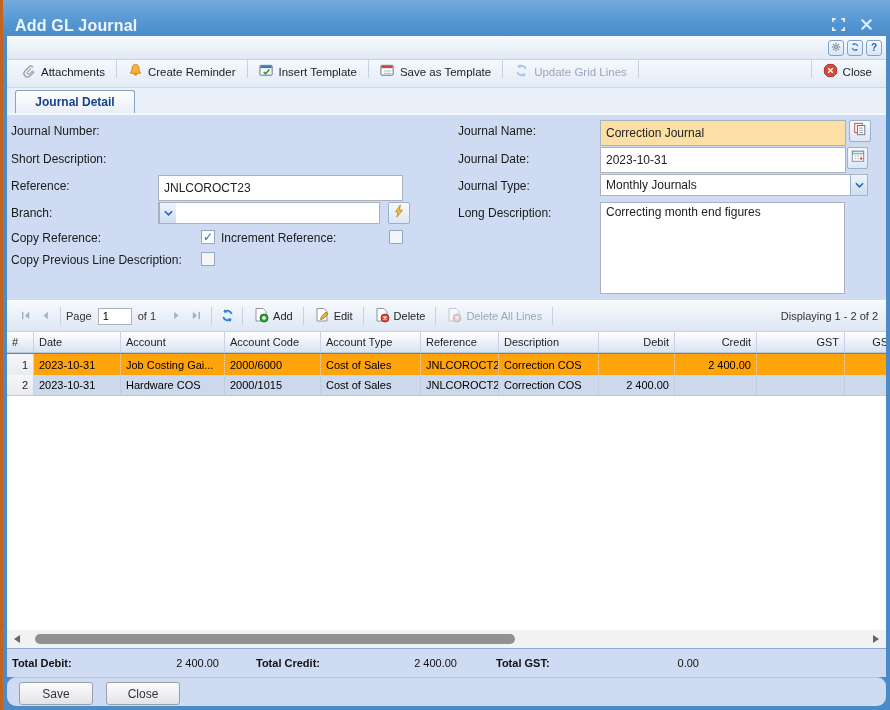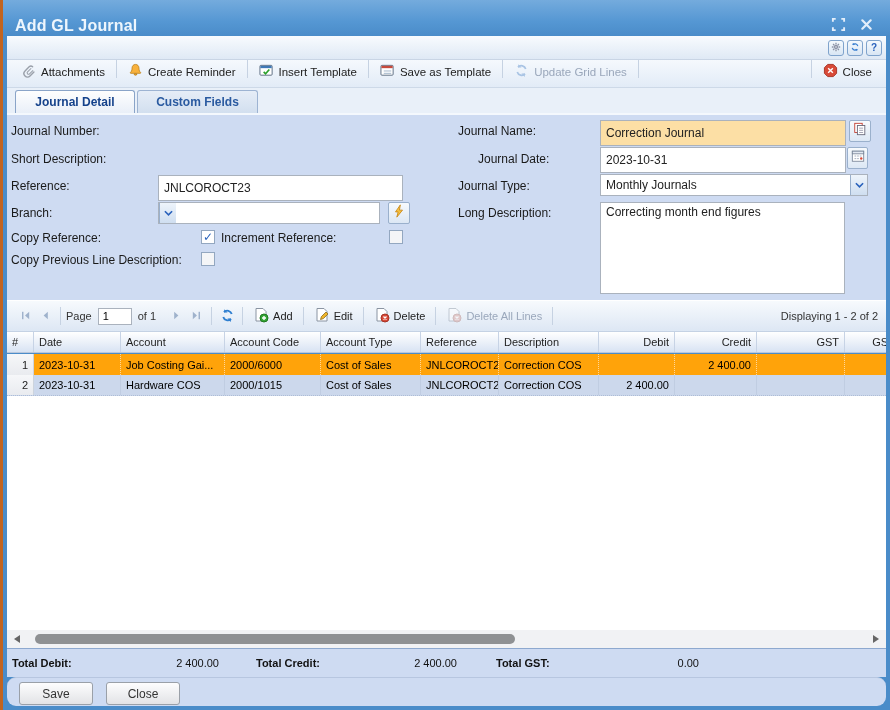--- a/index.html
+++ b/index.html
@@ -203,23 +203,20 @@
               <path d="M5.5 5.5l5 5M10.5 5.5l-5 5" stroke="#fff" stroke-width="1.5"></path>
             </svg></span>
         <span>Close</span>
       </button>
     </div>
 
     <div class="tabstrip">
       <div class="tab active">
         <span>Journal Detail</span>
       </div>
-      <div class="tab inactive">
-        <span>Custom Fields</span>
-      </div>
     </div>
 
     <div class="form-panel">
       <span class="flabel" style="left:4px; top:9px;">Journal Number:</span>
       <span class="flabel" style="left:4px; top:37px;">Short Description:</span>
       <span class="flabel" style="left:4px; top:64px;">Reference:</span>
       <span class="flabel" style="left:4px; top:91px;">Branch:</span>
       <span class="flabel" style="left:4px; top:116px;">Copy Reference:</span>
       <span class="flabel" style="left:4px; top:138px;">Copy Previous Line Description:</span>
 
@@ -237,21 +234,21 @@
               <path d="M9.5 1 4 9h3l-1.5 6L12 7H8.5z" fill="#f7c23c" stroke="#c8881a"></path>
             </svg></span>
       </span>
 
       <span class="checkbox checked" style="left:194px; top:115px;"></span>
       <span class="flabel" style="left:214px; top:116px;">Increment Reference:</span>
       <span class="checkbox" style="left:382px; top:115px;"></span>
       <span class="checkbox" style="left:194px; top:137px;"></span>
 
       <span class="flabel" style="left:451px; top:9px;">Journal Name:</span>
-      <span class="flabel" style="left:451px; top:37px;margin-left:20px;">Journal Date:</span>
+      <span class="flabel" style="left:451px; top:37px;">Journal Date:</span>
       <span class="flabel" style="left:451px; top:64px;">Journal Type:</span>
       <span class="flabel" style="left:451px; top:91px;">Long Description:</span>
 
       <input class="txt highlight" style="left: 593px; top: 5px; width: 246px;" value="Correction Journal">
       <span class="icon-btn" style="left:842px; top:5px;">
         <span><svg width="14" height="14" viewBox="0 0 16 16">
               <rect x="2" y="1.5" width="8.5" height="10.5" fill="#fff" stroke="#c0392b"></rect>
               <rect x="5" y="4" width="8.5" height="10.5" fill="#fff" stroke="#667"></rect>
               <path d="M7 7h4.5M7 9.5h4.5M7 12h4.5" stroke="#99a"></path>
             </svg></span>

